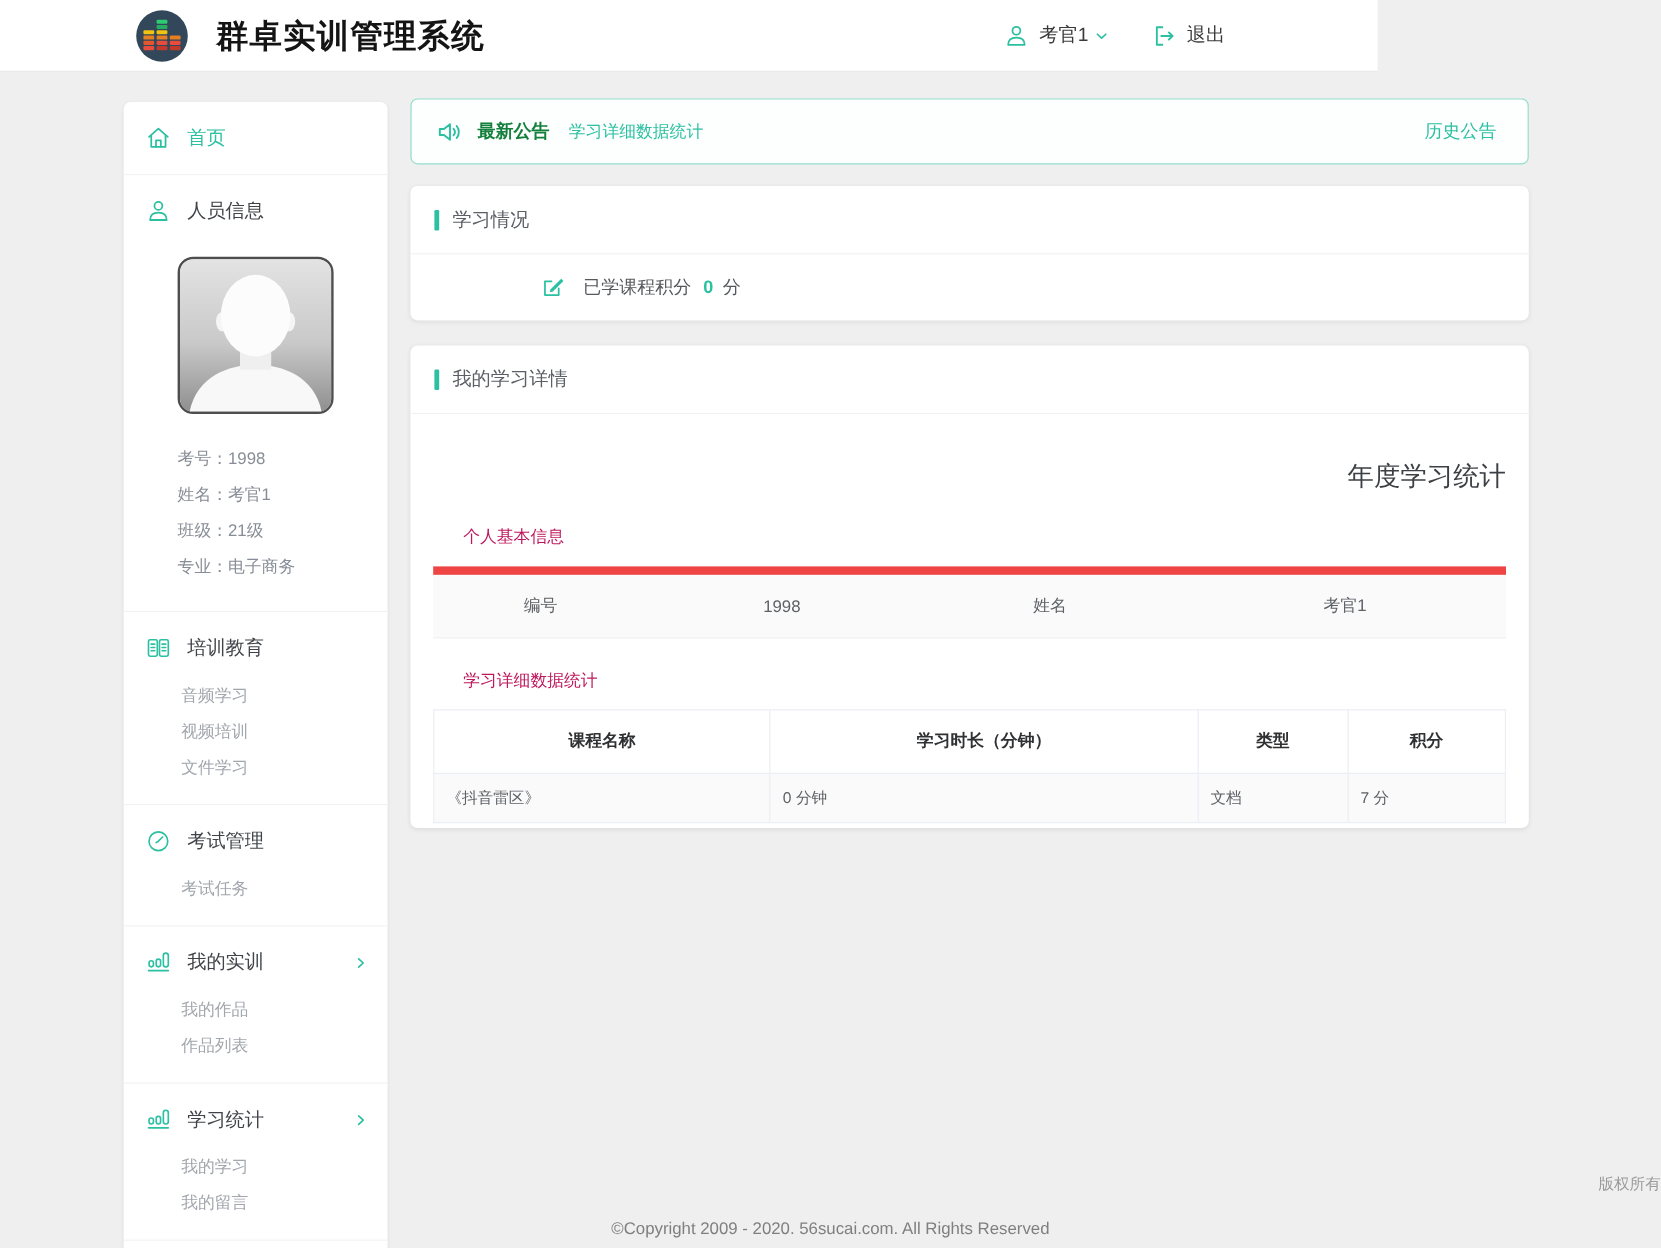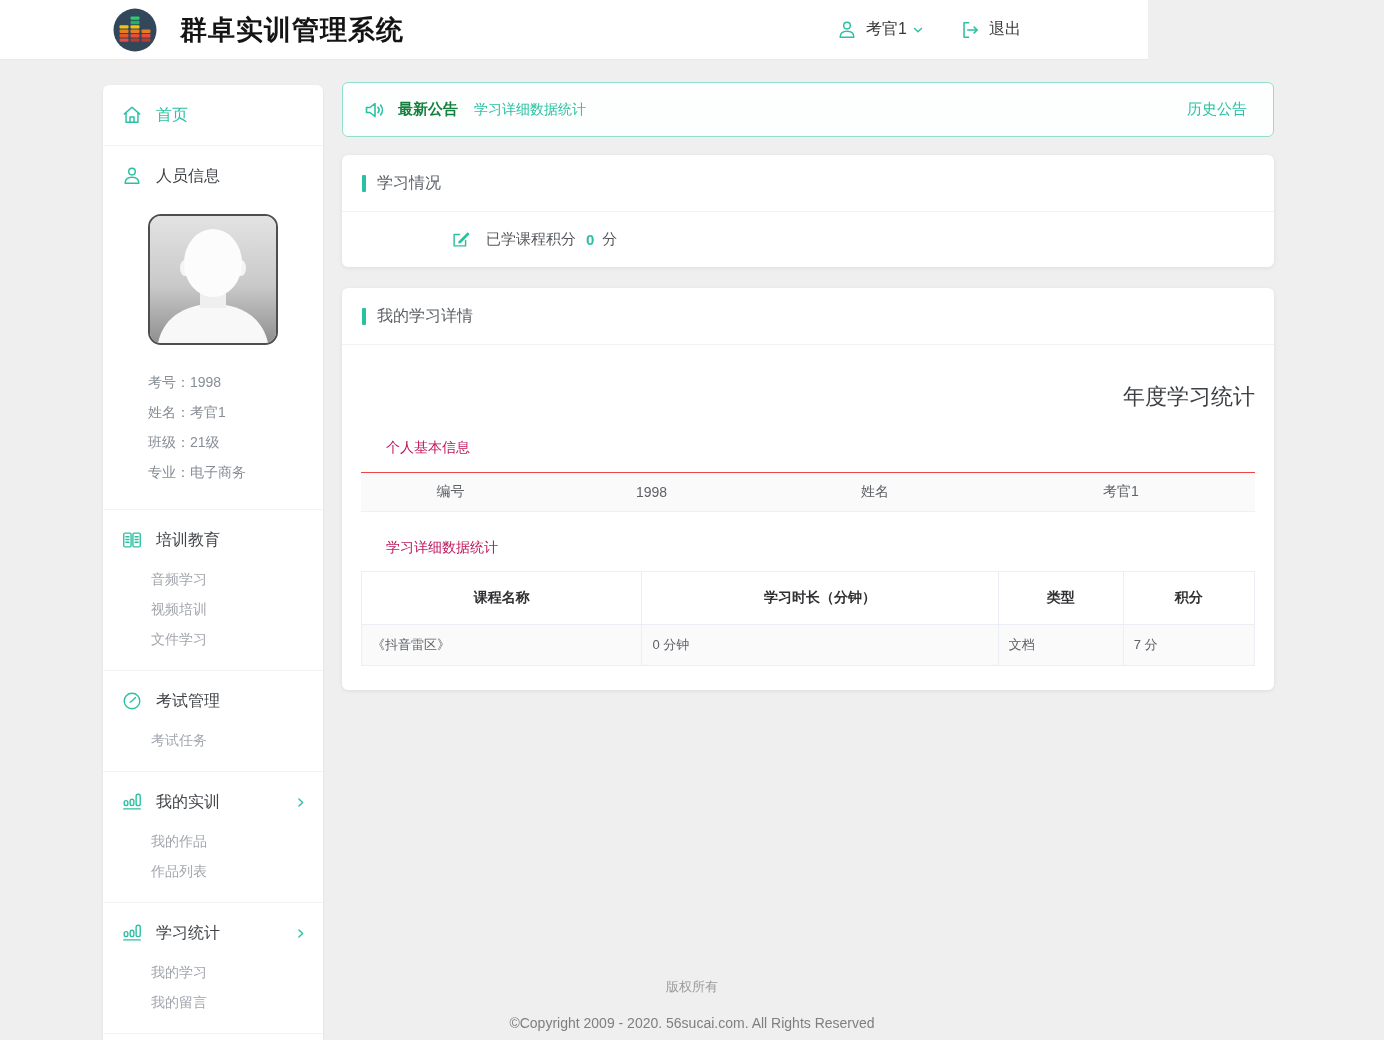--- a/index.html
+++ b/index.html
@@ -81,43 +81,43 @@
   .status-body { display:flex; align-items:center; height:54px; padding-left:108px; }
   .status-label { font-size:15px; color:#55585d; margin-left:14px; }
   .status-value { font-size:15px; font-weight:bold; color:#2cc0a2; margin-left:10px; }
   .status-unit { font-size:15px; color:#55585d; margin-left:8px; }
 
   .card-detail { top:288px; height:402px; }
   .stats-title { text-align:right; font-size:22px; color:#3c3f44; font-weight:500; margin-top:37px; }
   .detail-inner { padding:0 19px; }
   .section-label { font-size:14px; color:#be185d; margin:27px 0 0 25px; }
   .basic-row {
-    margin-top:15px; height:40px; background:#fafafa;
-    border-top:1px solid #ef4444; border-bottom:1px solid #f0f0f0;
+    margin-top:15px; height:60px; background:#fafafa;
+    border-top:7px solid #ef4444; border-bottom:1px solid #f0f0f0;
     display:grid; grid-template-columns:20% 25% 25% 30%; align-items:center;
   }
   .basic-cell { font-size:14px; color:#5e6166; text-align:center; }
 
   .stats-table { width:100%; border-collapse:collapse; margin-top:14px; }
   .stats-table th {
     border:1px solid #ebeef5; font-size:14px; color:#303133; font-weight:bold;
     text-align:center; padding:17px 10px; background:#fff;
   }
   .stats-table td {
     border:1px solid #ebeef5; font-size:13px; color:#5e6166;
     text-align:left; padding:11px 10px; background:#fafafa;
   }
   .stats-table th:nth-child(1), .stats-table td:nth-child(1) { width:31.4%; }
   .stats-table th:nth-child(2), .stats-table td:nth-child(2) { width:39.9%; }
   .stats-table th:nth-child(3), .stats-table td:nth-child(3) { width:14.0%; }
   .stats-table th:nth-child(4), .stats-table td:nth-child(4) { width:14.7%; }
 
   
   .footer { position:absolute; left:0; top:978px; width:1384px; text-align:center; }
-  .footer-line1 { font-size:13px; color:#9b9b9b; }
+  .footer-line1 { font-size:13px; color:#9b9b9b;text-align:right; }
   .footer-line2 { font-size:14px; color:#7f7f7f; margin-top:19px; }
 </style>
 </head>
 <body>
 
 <div class="topbar">
   <div class="brand">
     <span>
       <svg width="46" height="46" viewBox="0 0 46 46">
         <circle cx="23" cy="23" r="21.5" fill="#32475a"></circle>

